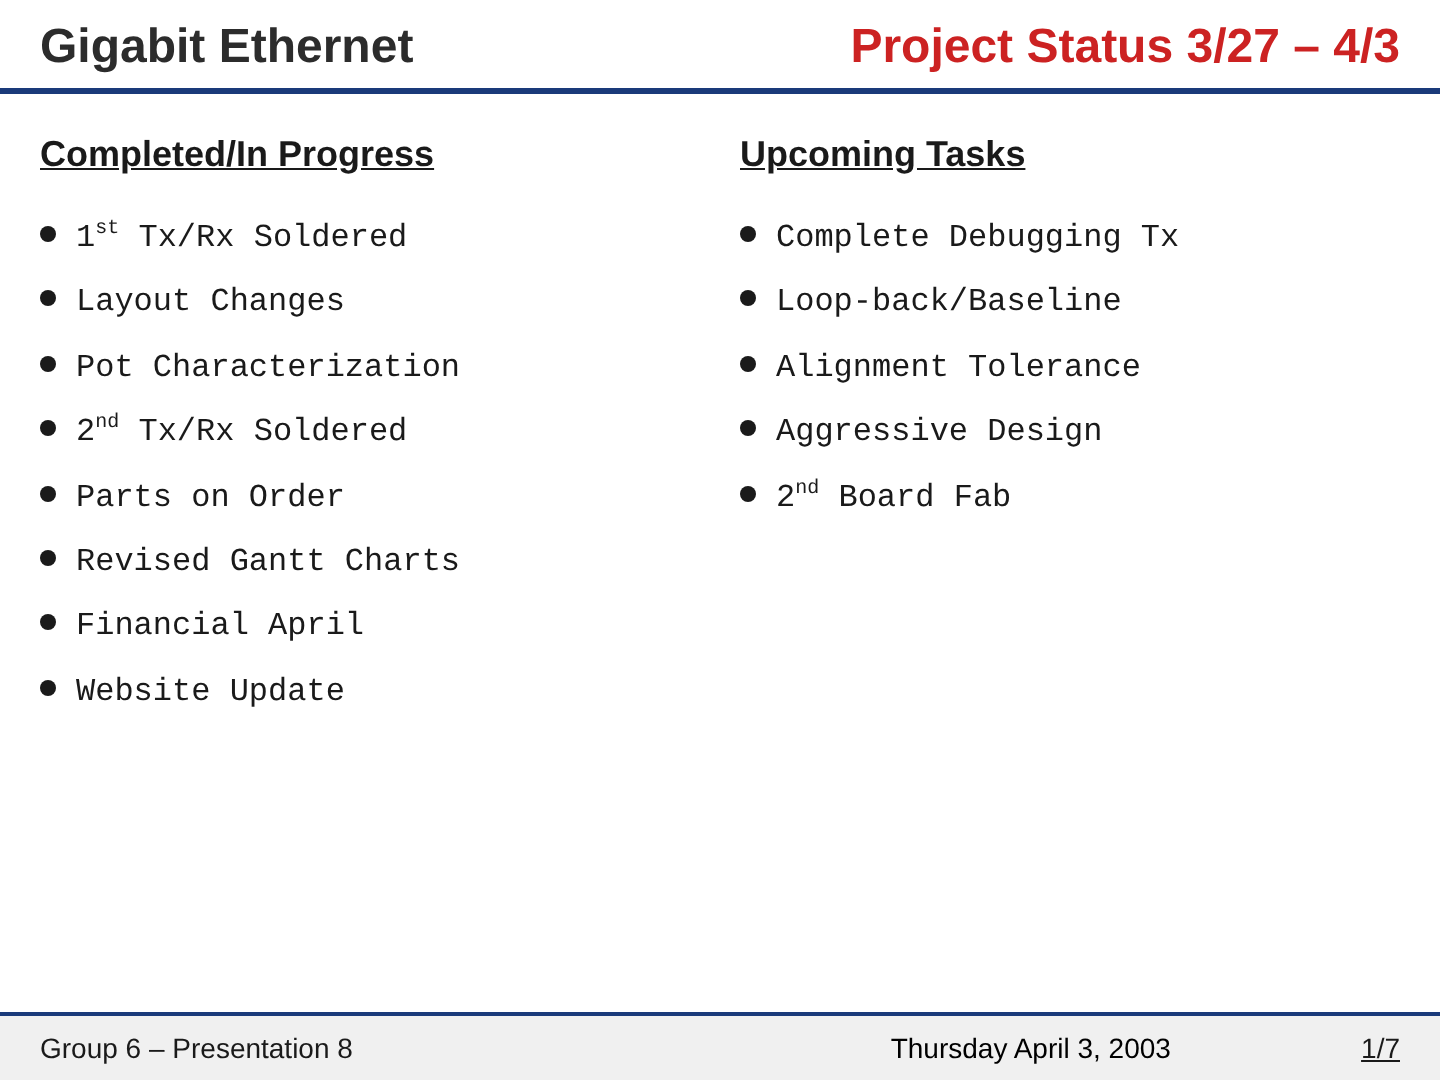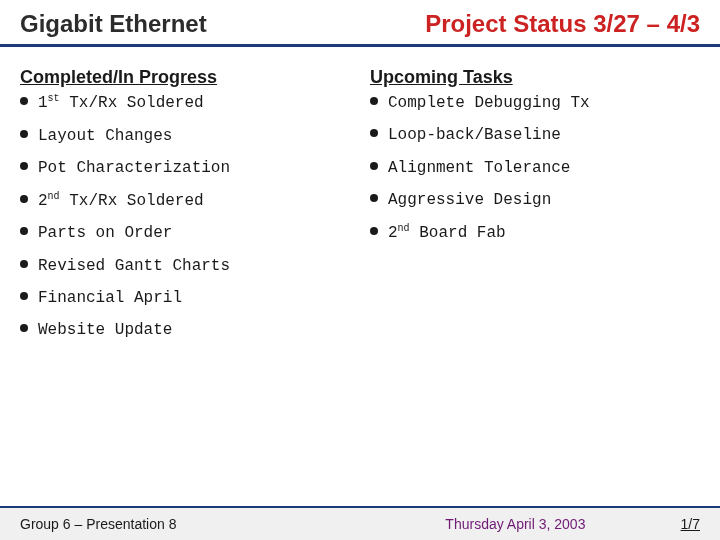--- a/index.html
+++ b/index.html
@@ -58,21 +58,21 @@
       flex: 1;
       display: flex;
       flex-direction: column;
     }
 
     .section-header {
       font-size: 18px;
       font-weight: 700;
       text-decoration: underline;
       color: #1a1a1a;
-      margin-bottom: 4px;
+      margin-bottom: 20px;
     }
 
     .bullet-list {
       list-style: none;
       padding: 0;
     }
 
     .bullet-list li {
       display: flex;
       align-items: flex-start;
@@ -117,21 +117,21 @@
 
     .footer-left {
       font-size: 14px;
       color: #1a1a1a;
       font-weight: 500;
       flex: 1;
     }
 
     .footer-center {
       font-size: 14px;
-      color: #701a75;
+      color: #000000;
       flex: 1;
       text-align: center;
     }
 
     .footer-right {
       font-size: 14px;
       color: #1a1a1a;
       font-weight: 500;
       text-align: right;
       text-decoration: underline;

